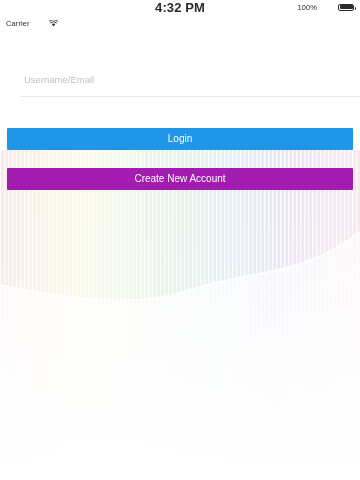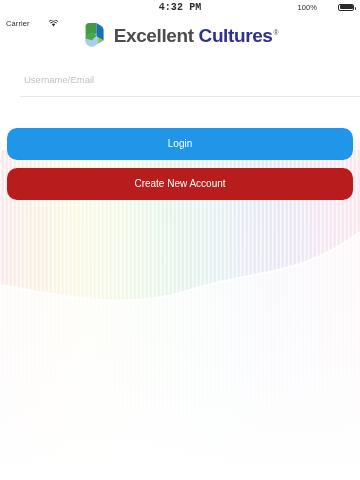--- a/index.html
+++ b/index.html
@@ -42,23 +42,22 @@
     display: flex;
     align-items: center;
     gap: 19px;
     padding-left: 6px;
     flex: 1 1 0;
     margin-top: 32px;
   }
   .status-center {
     flex: 0 0 auto;
     font-weight: bold;
-    font-size: 10px;
+    font-size: 13px;
     text-align: center;
-    font-family: Liberation Mono, monospace;
   }
   .status-right {
     display: flex;
     align-items: center;
     justify-content: flex-end;
     gap: 21px;
     padding-right: 6px;
     flex: 1 1 0;
     font-size: 7.5px;
   }
@@ -170,42 +169,42 @@
     font-size: 9.5px;
   }
 
   
   .btn {
     display: block;
     box-sizing: border-box;
     width: 346px;
     margin: 0 auto;
     border: none;
-    border-radius: 10px;
+    border-radius: 1px;
     font-family: "Liberation Sans", sans-serif;
     font-size: 10px;
     color: #ffffff;
     text-align: center;
     cursor: pointer;
     line-height: 22px;
-    height: 32px;
+    height: 22px;
     padding: 0;
   }
   .btn-login {
     position: absolute;
     top: 128px;
     left: 7px;
     background: #2196e8;
     z-index: 10;
   }
   .btn-create {
     position: absolute;
     top: 168px;
     left: 7px;
-    background: #b91c1c;
+    background: #a21caf;
     z-index: 10;
   }
 </style>
 </head>
 <body>
 
 <div class="screen">
 
   <svg class="bg-art" viewBox="0 0 360 330" preserveAspectRatio="none" aria-hidden="true">
     <defs>
@@ -265,34 +264,20 @@
     </div>
     <div class="status-center">4:32 PM</div>
     <div class="status-right">
       <span>100%</span>
       <span class="battery">
         <span class="battery-fill"></span>
       </span>
     </div>
   </div>
 
-  <div class="logo-row">
-    <svg class="logo-mark" viewBox="0 0 26 28" aria-hidden="true">
-      <path d="M3.6 5.2 C3.6 3.2 5.2 2 7.4 2 L14.4 2 L14.4 12.5 L3.6 16.6 Z" fill="#3f9b46"></path>
-      <path d="M14.4 2 L18.6 4.6 C20.6 5.8 21.6 7.4 21.6 9.6 L21.6 19.4 L14.4 15.4 Z" fill="#1b6fb5"></path>
-      <path d="M14.4 15.4 L21.6 19.4 L16.2 22.6 C14.6 23.6 13.2 23.4 11.6 22.4 L14.4 15.4 Z" fill="#8cc63f"></path>
-      <circle cx="9.8" cy="19.2" r="6.6" fill="#a8cfe8"></circle>
-      <path d="M3.4 17.6 A6.6 6.6 0 0 1 14.8 14.6 L9.8 19.2 Z" fill="#4aa94a"></path>
-    </svg>
-    <div class="logo-text">
-      <span class="logo-word-1">Excellent</span>
-      <span class="logo-word-2">Cultures</span>
-      <span class="logo-tm">®</span>
-    </div>
-  </div>
 
   <div class="form">
     <div class="field">
       <input type="text" value="" placeholder="Username/Email" style="">
     </div>
   </div>
 
   <button class="btn btn-login">Login</button>
 
   <button class="btn btn-create">Create New Account</button>

